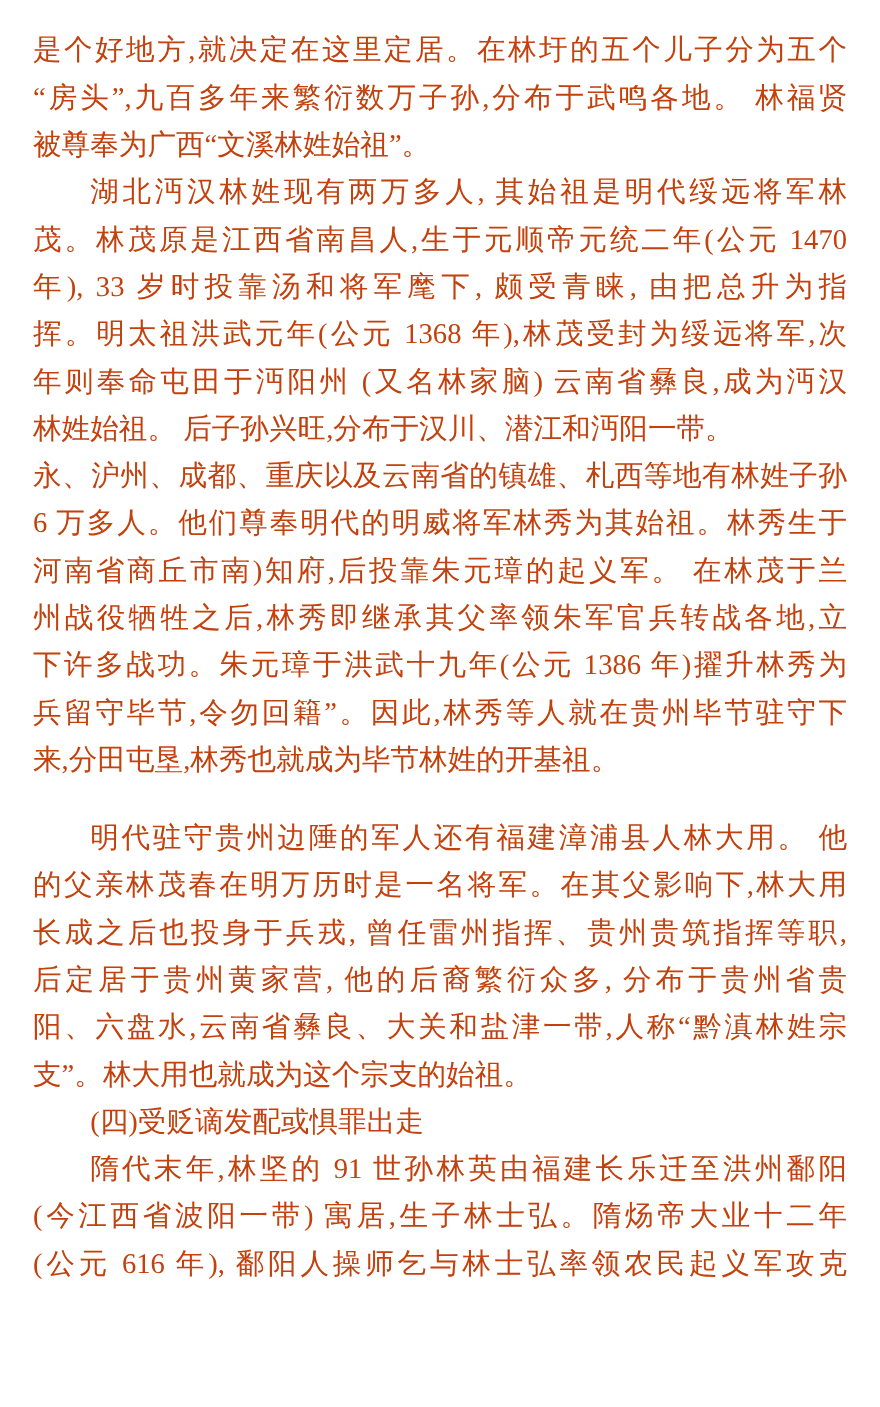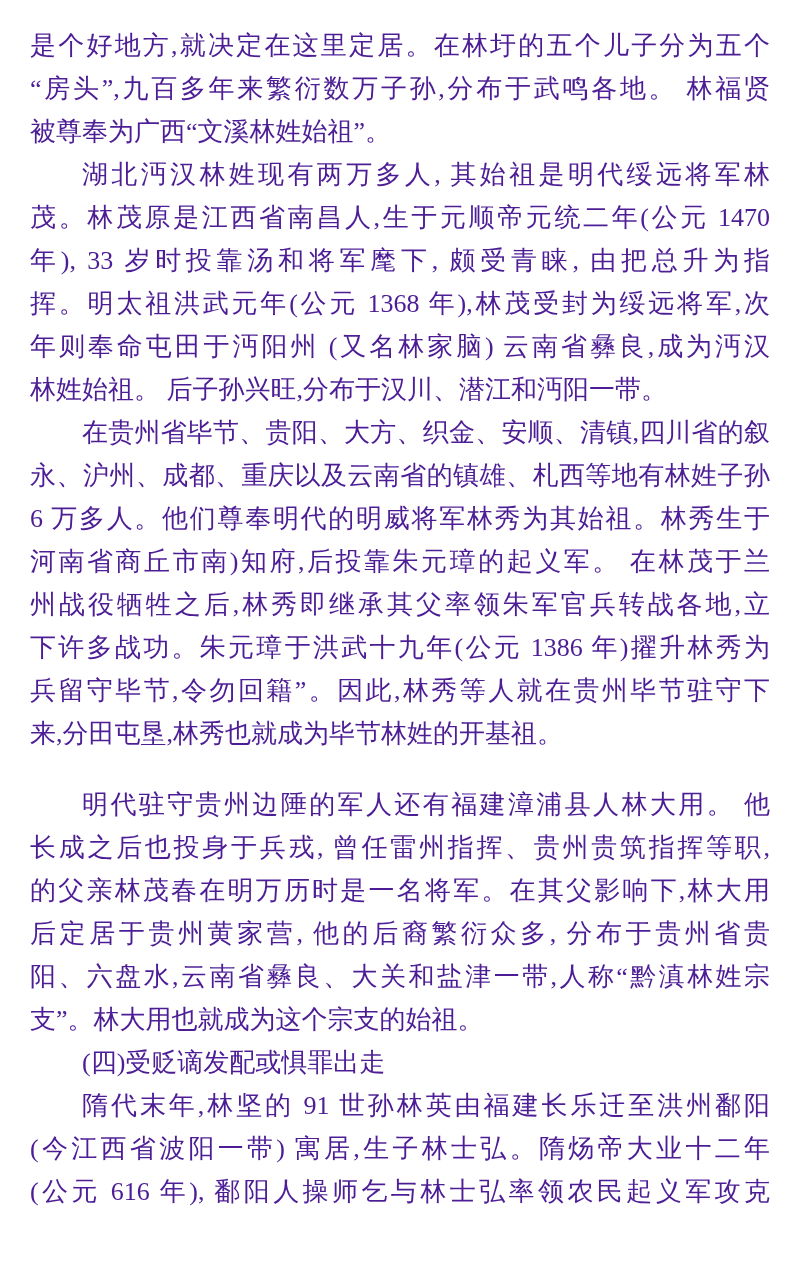--- a/index.html
+++ b/index.html
@@ -32,42 +32,41 @@
     text-align: justify;
     text-align-last: justify;
   }
   .line.heading {
     font-weight: normal;
   }
 </style>
 </head>
 <body>
 
-<div class="page" style="background: rgb(255, 255, 255); color: #4c1d95; border-radius: 14px;">
+<div class="page" style="background: rgb(255, 255, 255); color: #c2410c; border-radius: 14px;">
   <div class="text-column">
       <div class="line just">是个好地方,就决定在这里定居。在林圩的五个儿子分为五个</div>
       <div class="line just">“房头”,九百多年来繁衍数万子孙,分布于武鸣各地。 林福贤</div>
       <div class="line">被尊奉为广西“文溪林姓始祖”。</div>
       <div class="line just" style="padding-left: 2em;">湖北沔汉林姓现有两万多人, 其始祖是明代绥远将军林</div>
       <div class="line just">茂。林茂原是江西省南昌人,生于元顺帝元统二年(公元 1470</div>
       <div class="line just">年), 33 岁时投靠汤和将军麾下, 颇受青睐, 由把总升为指</div>
       <div class="line just">挥。明太祖洪武元年(公元 1368 年),林茂受封为绥远将军,次</div>
       <div class="line just">年则奉命屯田于沔阳州 (又名林家脑) 云南省彝良,成为沔汉</div>
       <div class="line">林姓始祖。 后子孙兴旺,分布于汉川、潜江和沔阳一带。</div>
-      <div class="line just" style="padding-left: 2em;">在贵州省毕节、贵阳、大方、织金、安顺、清镇,四川省的叙</div>
       <div class="line just">永、沪州、成都、重庆以及云南省的镇雄、札西等地有林姓子孙</div>
       <div class="line just">6 万多人。他们尊奉明代的明威将军林秀为其始祖。林秀生于</div>
       <div class="line just">河南省商丘市南)知府,后投靠朱元璋的起义军。 在林茂于兰</div>
       <div class="line just">州战役牺牲之后,林秀即继承其父率领朱军官兵转战各地,立</div>
       <div class="line just">下许多战功。朱元璋于洪武十九年(公元 1386 年)擢升林秀为</div>
       <div class="line just">兵留守毕节,令勿回籍”。因此,林秀等人就在贵州毕节驻守下</div>
       <div class="line">来,分田屯垦,林秀也就成为毕节林姓的开基祖。</div>
       <div class="line just" style="padding-left: 2em; margin-top: 28px;">明代驻守贵州边陲的军人还有福建漳浦县人林大用。 他</div>
+      <div class="line just">的父亲林茂春在明万历时是一名将军。在其父影响下,林大用</div>
       <div class="line just">长成之后也投身于兵戎, 曾任雷州指挥、贵州贵筑指挥等职,</div>
-      <div class="line just">的父亲林茂春在明万历时是一名将军。在其父影响下,林大用</div>
       <div class="line just">后定居于贵州黄家营, 他的后裔繁衍众多, 分布于贵州省贵</div>
       <div class="line just">阳、六盘水,云南省彝良、大关和盐津一带,人称“黔滇林姓宗</div>
       <div class="line">支”。林大用也就成为这个宗支的始祖。</div>
       <div class="line heading" style="padding-left: 2em;">(四)受贬谪发配或惧罪出走</div>
       <div class="line just" style="padding-left: 2em;">隋代末年,林坚的 91 世孙林英由福建长乐迁至洪州鄱阳</div>
       <div class="line just">(今江西省波阳一带) 寓居,生子林士弘。隋炀帝大业十二年</div>
       <div class="line just">(公元 616 年), 鄱阳人操师乞与林士弘率领农民起义军攻克</div>
     </div>
 </div>
 

